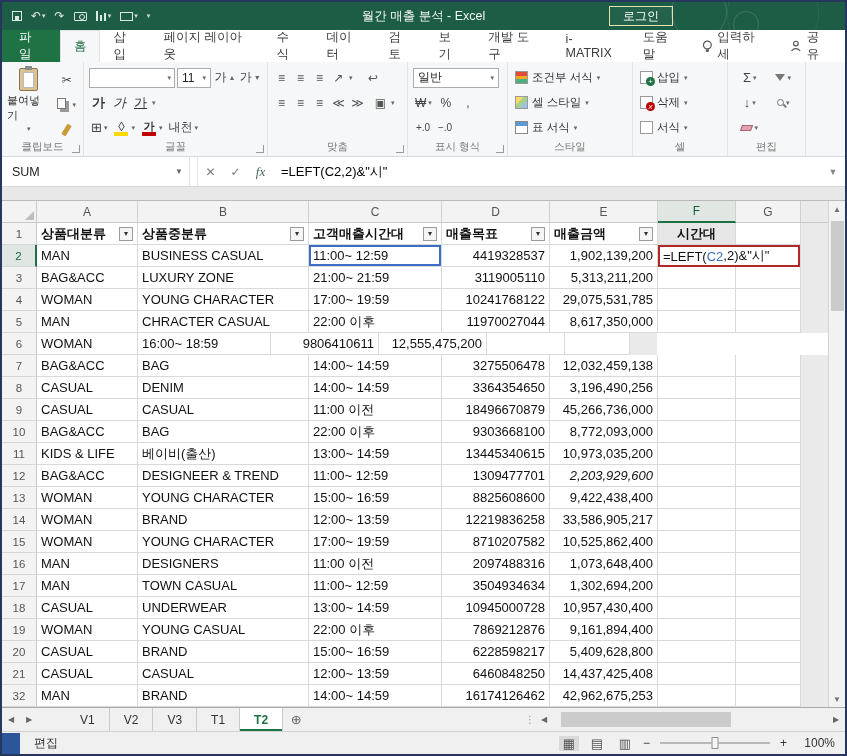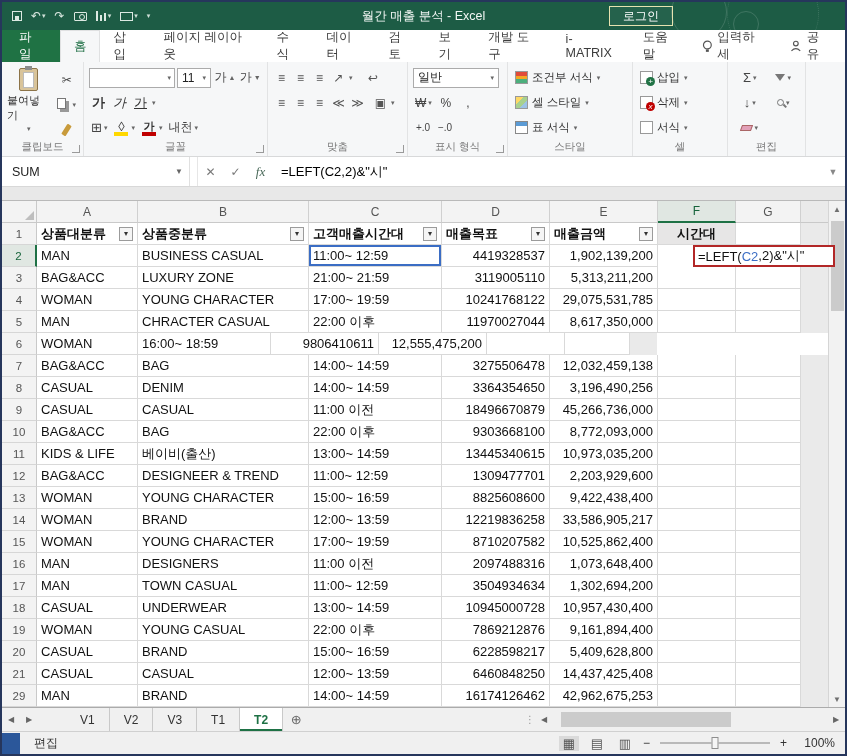--- a/index.html
+++ b/index.html
@@ -502,21 +502,21 @@
             </div>
             <div class="cell endstrip"></div>
           </div>
           <div class="grow">
             <div class="rowhdr hl">2</div>
             <div class="cell" style="width: 101px;">MAN</div>
             <div class="cell" style="width: 171px;">BUSINESS CASUAL</div>
             <div class="cell refcell" style="width: 133px;">11:00~ 12:59</div>
             <div class="cell num" style="width: 108px;">4419328537</div>
             <div class="cell num" style="width: 108px;">1,902,139,200</div>
-            <div class="cell edithost" style="width: 78px; margin-left: 35px;">
+            <div class="cell edithost" style="width: 78px;">
               <div class="editbox">
                 <span>=LEFT(</span>
                 <span class="ref">C2</span>
                 <span>,2)&amp;"시"</span>
               </div>
             </div>
             <div class="cell" style="width: 65px;"></div>
             <div class="cell endstrip"></div>
           </div>
           <div class="grow">
@@ -616,21 +616,21 @@
             <div class="cell" style="width: 78px;"></div>
             <div class="cell" style="width: 65px;"></div>
             <div class="cell endstrip"></div>
           </div>
           <div class="grow">
             <div class="rowhdr">12</div>
             <div class="cell" style="width: 101px;">BAG&amp;ACC</div>
             <div class="cell" style="width: 171px;">DESIGNEER &amp; TREND</div>
             <div class="cell" style="width: 133px;">11:00~ 12:59</div>
             <div class="cell num" style="width: 108px;">1309477701</div>
-            <div class="cell num" style="width: 108px;">2,203,929,600</div>
+            <div class="cell num" style="width: 108px; font-style: italic;">2,203,929,600</div>
             <div class="cell" style="width: 78px;"></div>
             <div class="cell" style="width: 65px;"></div>
             <div class="cell endstrip"></div>
           </div>
           <div class="grow">
             <div class="rowhdr">13</div>
             <div class="cell" style="width: 101px;">WOMAN</div>
             <div class="cell" style="width: 171px;">YOUNG CHARACTER</div>
             <div class="cell" style="width: 133px;">15:00~ 16:59</div>
             <div class="cell num" style="width: 108px;">8825608600</div>
@@ -721,21 +721,21 @@
             <div class="cell" style="width: 101px;">CASUAL</div>
             <div class="cell" style="width: 171px;">CASUAL</div>
             <div class="cell" style="width: 133px;">12:00~ 13:59</div>
             <div class="cell num" style="width: 108px;">6460848250</div>
             <div class="cell num" style="width: 108px;">14,437,425,408</div>
             <div class="cell" style="width: 78px;"></div>
             <div class="cell" style="width: 65px;"></div>
             <div class="cell endstrip"></div>
           </div>
           <div class="grow">
-            <div class="rowhdr">29</div>
+            <div class="rowhdr">32</div>
             <div class="cell" style="width: 101px;">MAN</div>
             <div class="cell" style="width: 171px;">BRAND</div>
             <div class="cell" style="width: 133px;">14:00~ 14:59</div>
             <div class="cell num" style="width: 108px;">16174126462</div>
             <div class="cell num" style="width: 108px;">42,962,675,253</div>
             <div class="cell" style="width: 78px;"></div>
             <div class="cell" style="width: 65px;"></div>
             <div class="cell endstrip"></div>
           </div>
         </div>

